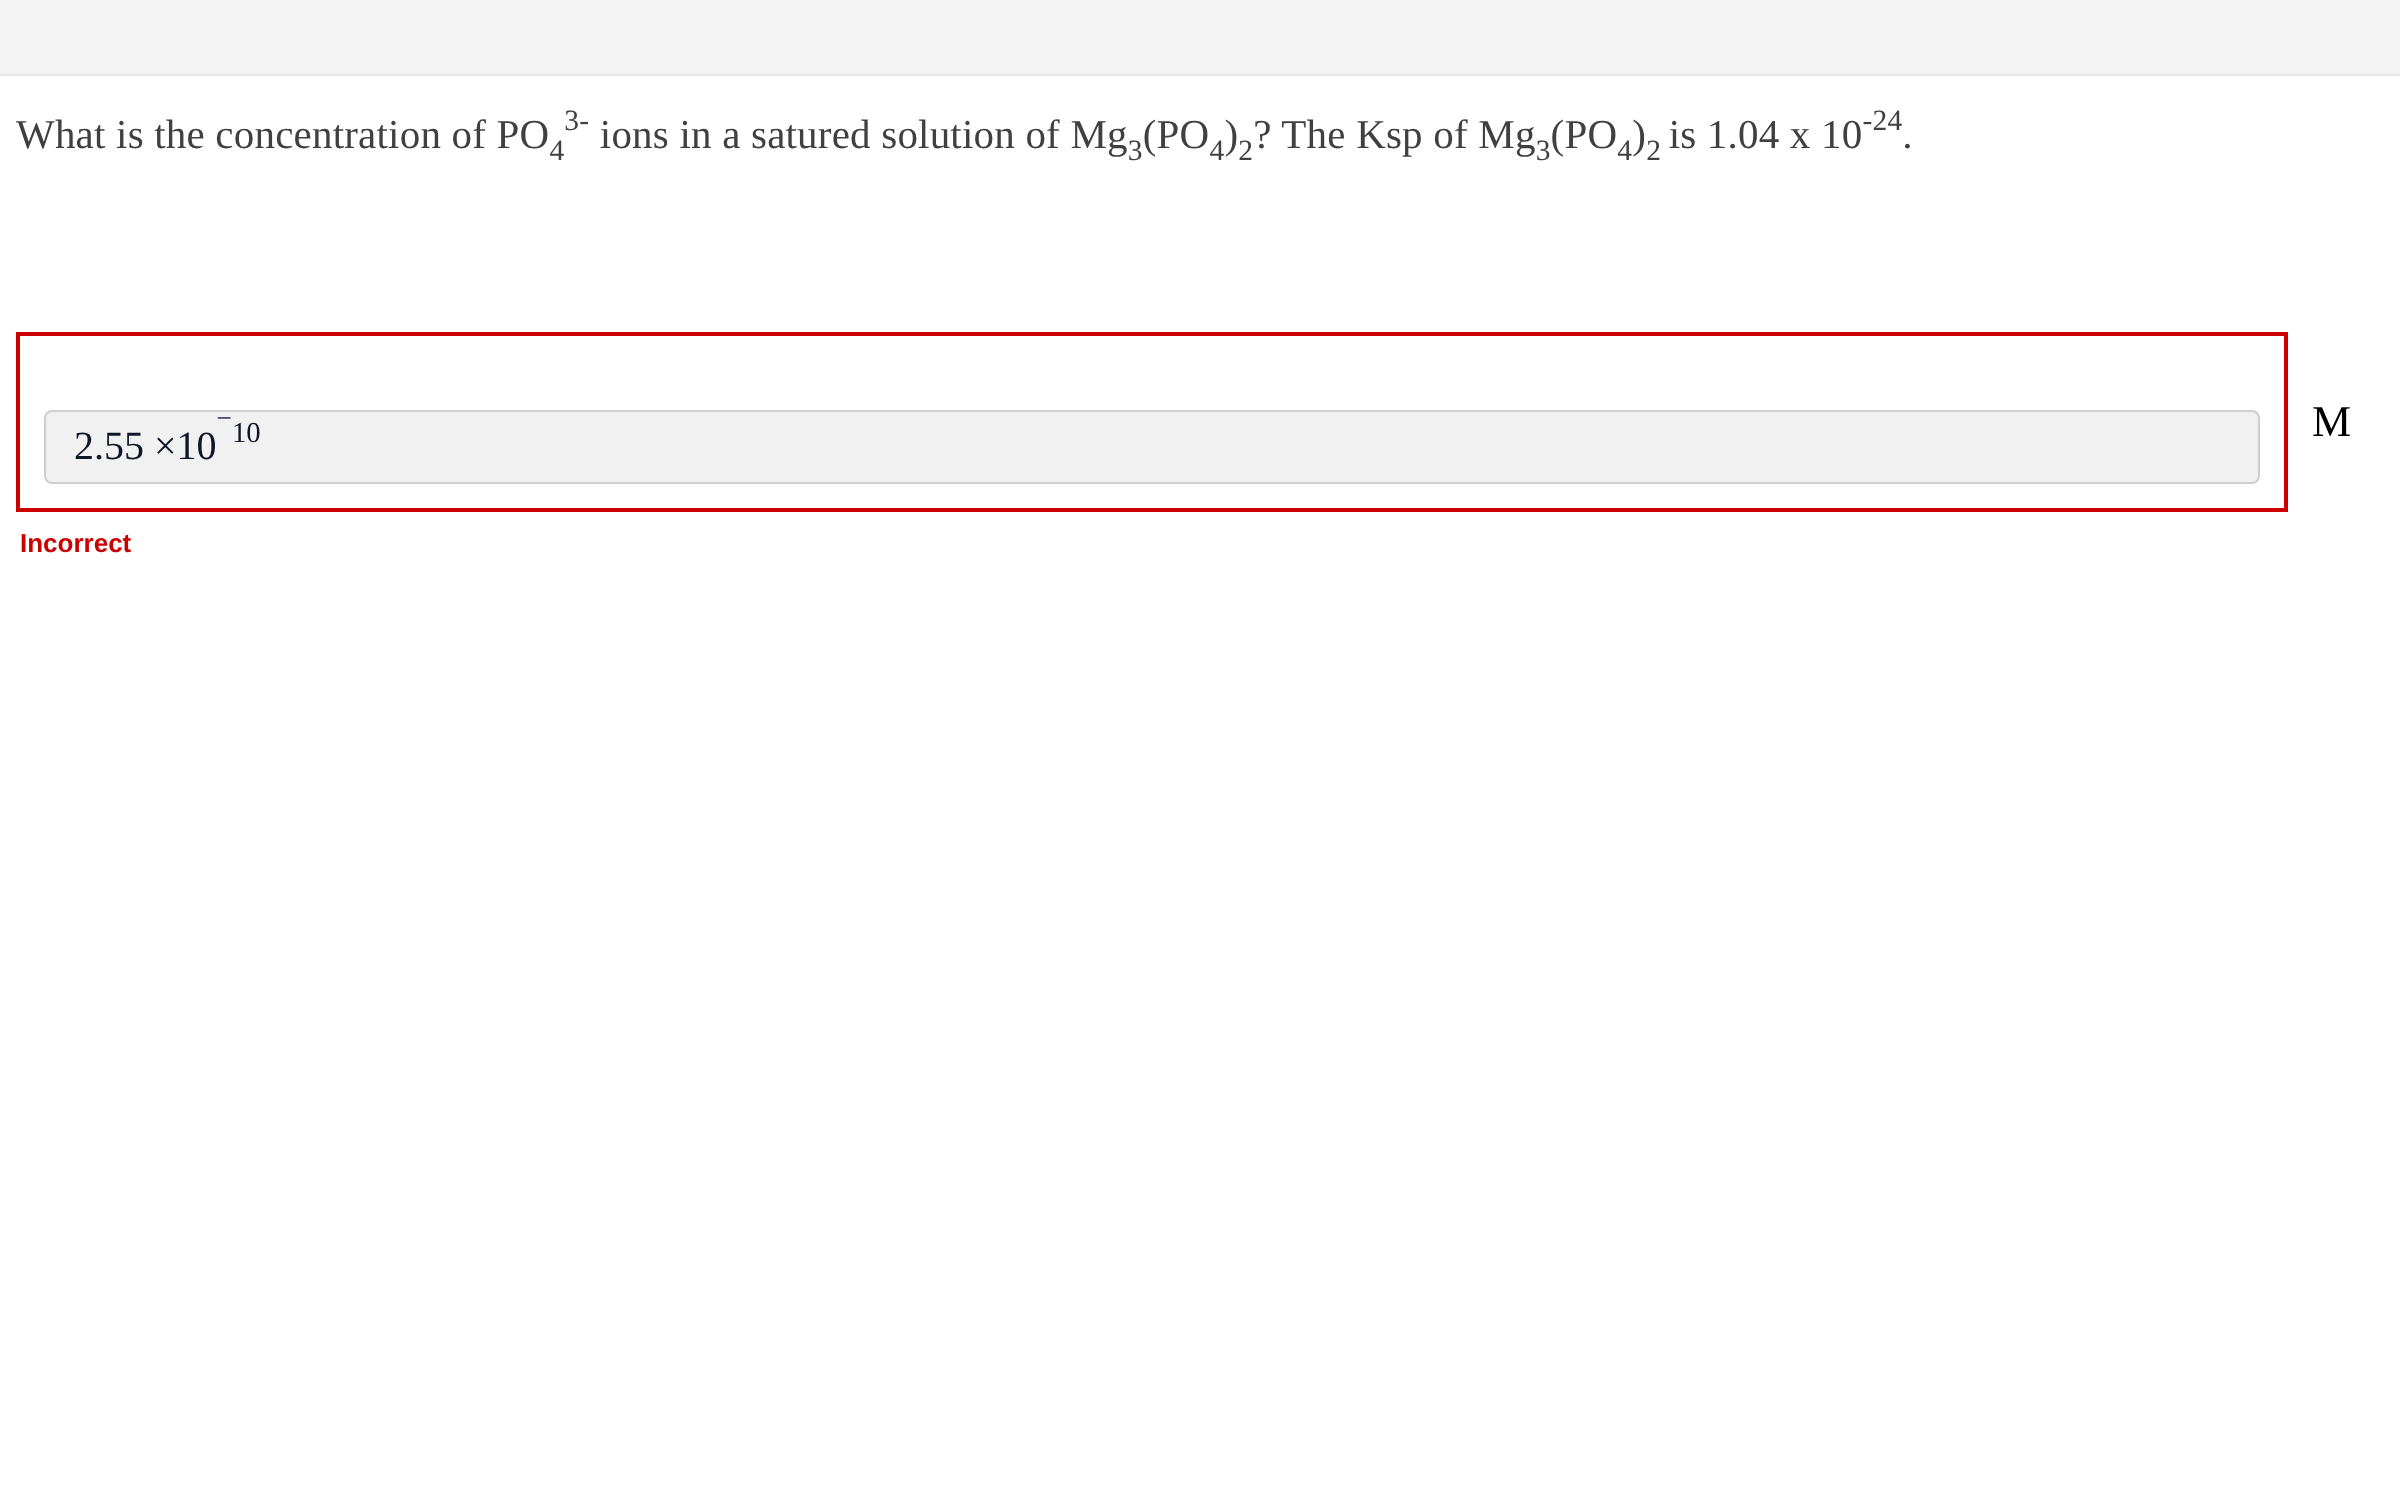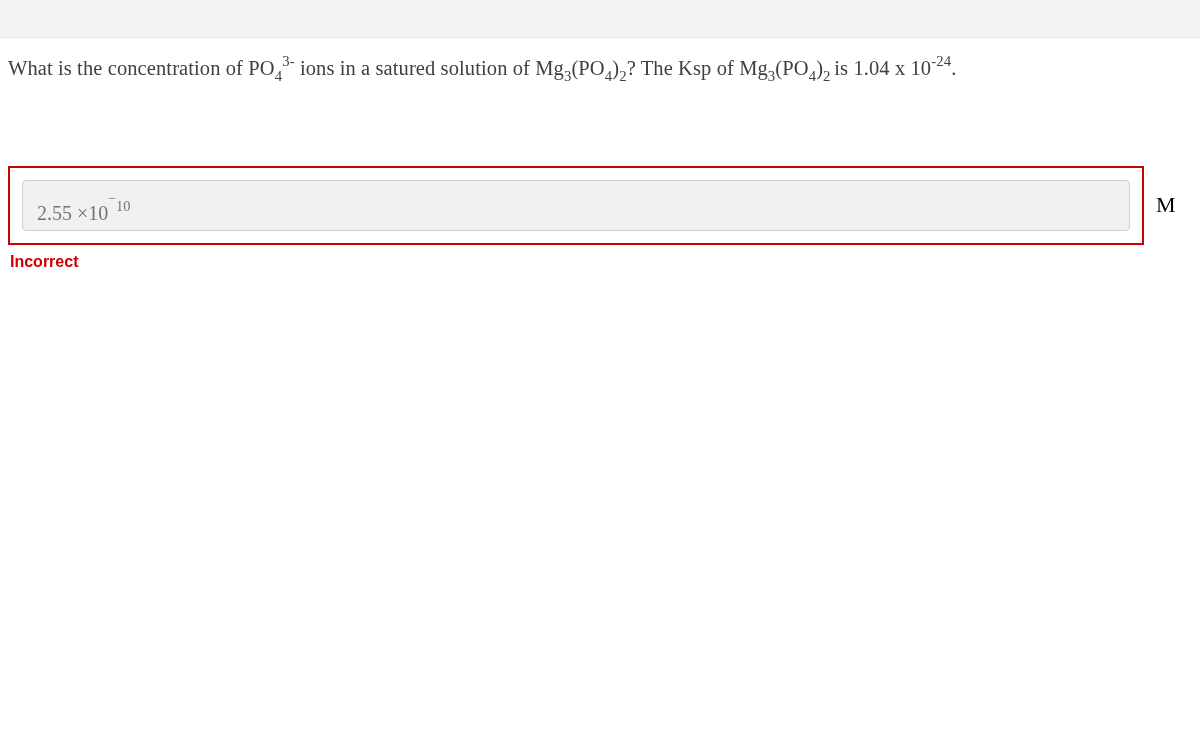--- a/index.html
+++ b/index.html
@@ -8,28 +8,29 @@
   .content { padding: 14px 8px 0 8px; }
   .question { font-size: 20.5px; color: #404040; line-height: 1.4; letter-spacing: 0.1px; }
   .sup { font-size: 0.72em; vertical-align: super; position: relative; top: -0.05em; }
   .sub { font-size: 0.72em; vertical-align: sub; position: relative; bottom: -0.05em; }
   .answer-row { display: flex; align-items: center; margin-top: 80px; }
   .answer-box { flex: 0 0 1136px; border: 2px solid #cc0000; padding: 12px 12px 12px 12px; display: flex; align-items: flex-start; }
   .input-pill {
     background: #f1f1f1;
     border: 1px solid #cfcfcf;
     border-radius: 4px;
-    padding: 18px 14px 6px 14px;
+    padding: 4px 14px 6px 14px;
     font-size: 20px;
     font-family: Georgia, 'Times New Roman', serif;
-    color: #737373;
+    color: #0f172a;
     width: 100%;
+    margin-top: 25px;
   }
   .unit { font-size: 22px; margin-left: 12px; font-family: Georgia, serif; align-self: center; }
-  .feedback { font-family: Arial, Helvetica, sans-serif; font-size: 16px; font-weight: bold; color: #cc0000; margin-top: 8px; margin-left: 2px; }
+  .feedback { font-family: Arial, Helvetica, sans-serif; font-size: 13px; font-weight: bold; color: #cc0000; margin-top: 8px; margin-left: 2px; }
   .minus { display:inline-block; transform: translateY(-0.55em); font-size:0.95em; }
 </style>
 </head>
 <body>
 
 <div class="top-bar"></div>
 
 <div class="content">
   <p class="question">
     <span>What is the concentration of PO</span><span class="sub">4</span><span class="sup">3-</span><span> ions in a satured solution of Mg</span><span class="sub">3</span><span>(PO</span><span class="sub">4</span><span>)</span><span class="sub">2</span><span>?  The Ksp of Mg</span><span class="sub">3</span><span>(PO</span><span class="sub">4</span><span>)</span><span class="sub">2 </span><span>is 1.04 x 10</span><span class="sup">-24</span><span>.</span>

